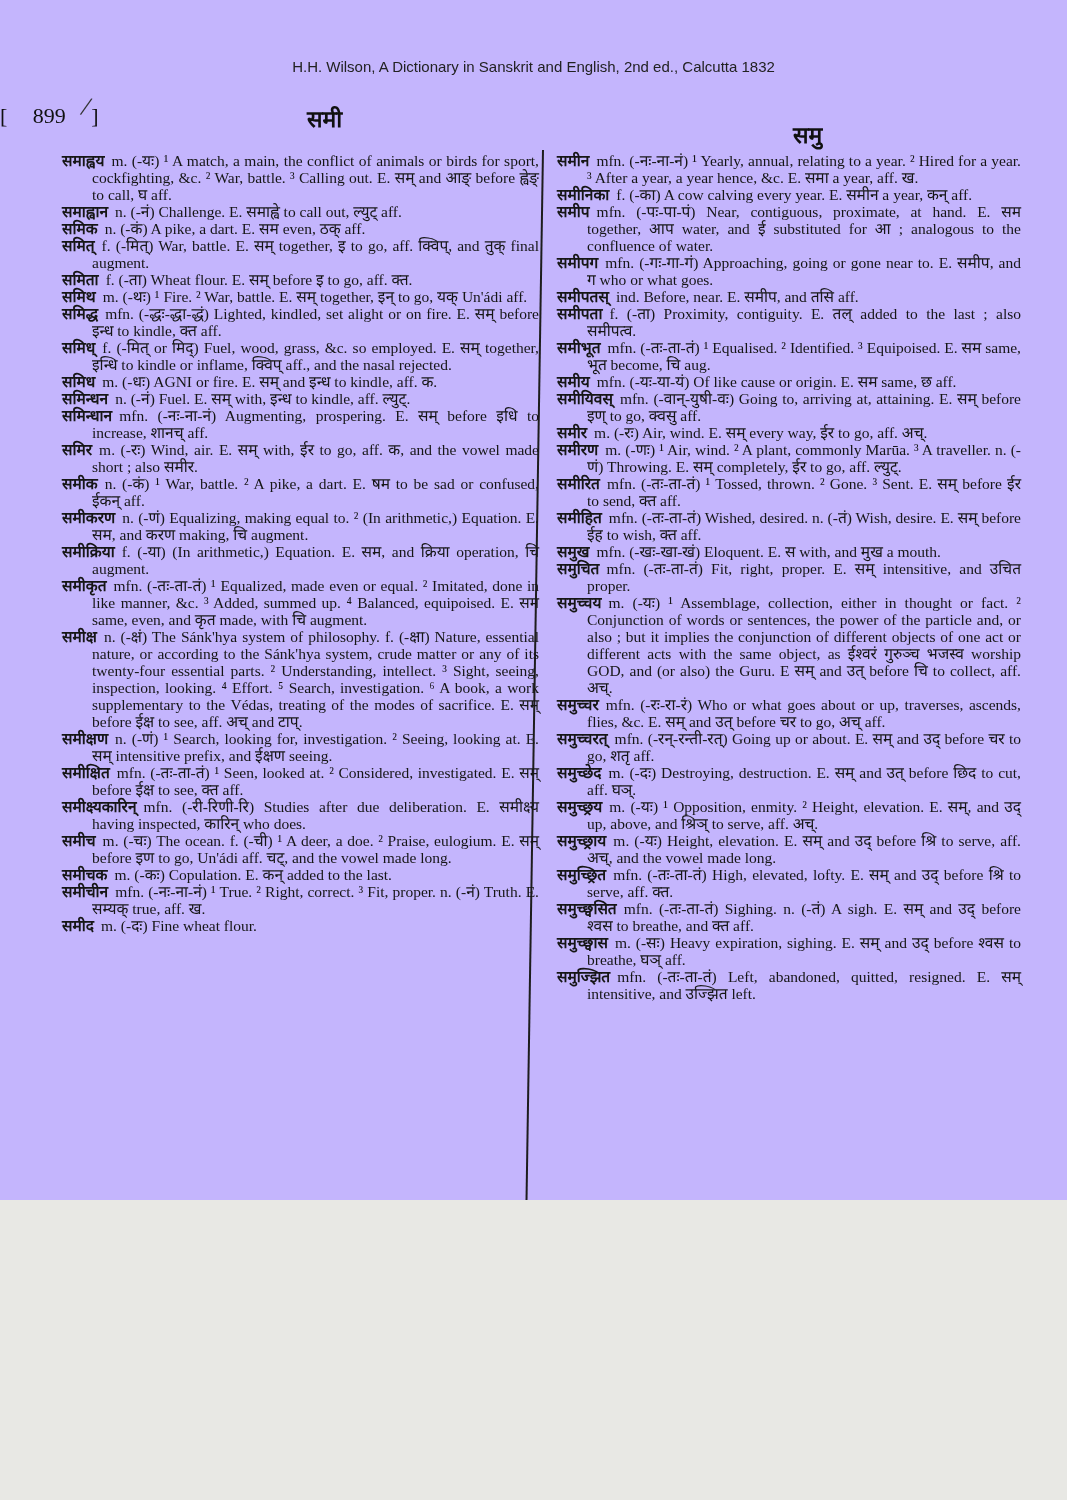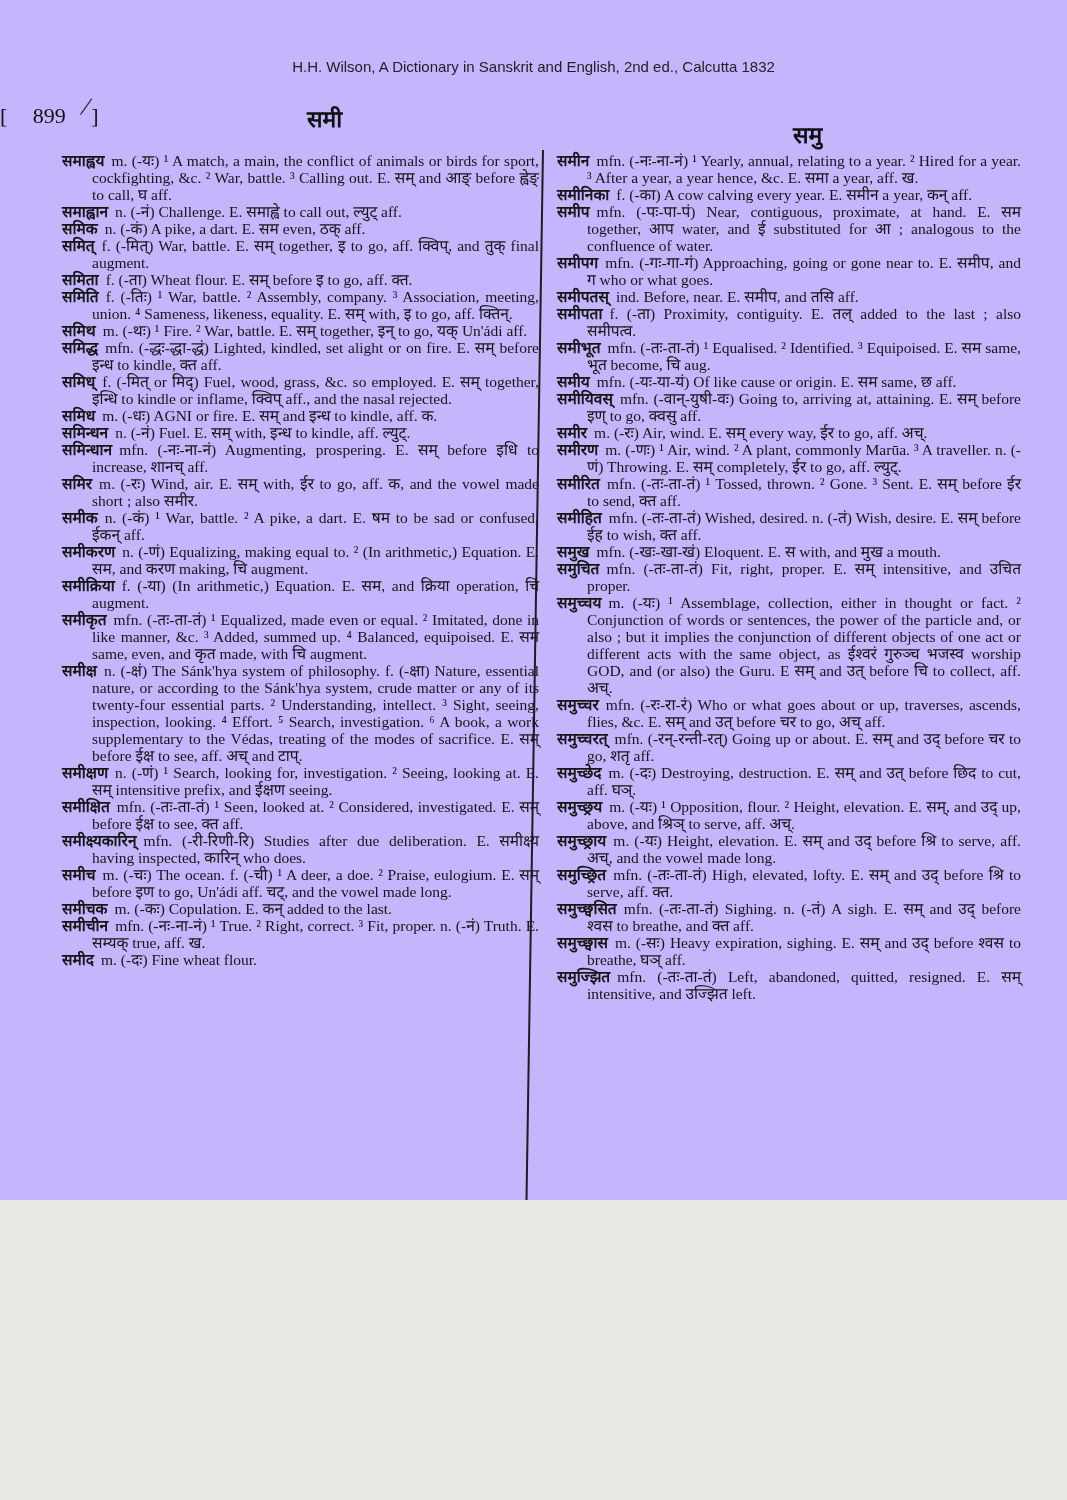--- a/index.html
+++ b/index.html
@@ -87,21 +87,20 @@
       <p class="entry"><b class="hw">समाह्वय</b><span>m. (-यः) ¹ A match, a main, the conflict of animals or birds for sport, cockfighting, &amp;c. ² War, battle. ³ Calling out. E. सम् and आङ् before ह्वेङ् to call, घ aff.</span></p>
 
       <p class="entry"><b class="hw">समाह्वान</b><span>n. (-नं) Challenge. E. समाह्वे to call out, ल्युट् aff.</span></p>
 
       <p class="entry"><b class="hw">समिक</b><span>n. (-कं) A pike, a dart. E. सम even, ठक् aff.</span></p>
 
       <p class="entry"><b class="hw">समित्</b><span>f. (-मित्) War, battle. E. सम् together, इ to go, aff. क्विप्, and तुक् final augment.</span></p>
 
       <p class="entry"><b class="hw">समिता</b><span>f. (-ता) Wheat flour. E. सम् before इ to go, aff. क्त.</span></p>
 
-      <p class="entry"><b class="hw">समिति</b><span>f. (-तिः) ¹ War, battle. ² Assembly, company. ³ Association, meeting, union. ⁴ Sameness, likeness, equality. E. सम् with, इ to go, aff. क्तिन्.</span></p>
 
       <p class="entry"><b class="hw">समिथ</b><span>m. (-थः) ¹ Fire. ² War, battle. E. सम् together, इन् to go, यक् Un'ádi aff.</span></p>
 
       <p class="entry"><b class="hw">समिद्ध</b><span>mfn. (-द्धः-द्धा-द्धं) Lighted, kindled, set alight or on fire. E. सम् before इन्ध to kindle, क्त aff.</span></p>
 
       <p class="entry"><b class="hw">समिध्</b><span>f. (-मित् or मिद्) Fuel, wood, grass, &amp;c. so employed. E. सम् together, इन्धि to kindle or inflame, क्विप् aff., and the nasal rejected.</span></p>
 
       <p class="entry"><b class="hw">समिध</b><span>m. (-धः) AGNI or fire. E. सम् and इन्ध to kindle, aff. क.</span></p>
 
       <p class="entry"><b class="hw">समिन्धन</b><span>n. (-नं) Fuel. E. सम् with, इन्ध to kindle, aff. ल्युट्.</span></p>
@@ -168,21 +167,21 @@
       <p class="entry"><b class="hw">समुचित</b><span>mfn. (-तः-ता-तं) Fit, right, proper. E. सम् intensitive, and उचित proper.</span></p>
 
       <p class="entry"><b class="hw">समुच्चय</b><span>m. (-यः) ¹ Assemblage, collection, either in thought or fact. ² Conjunction of words or sentences, the power of the particle and, or also ; but it implies the conjunction of different objects of one act or different acts with the same object, as ईश्वरं गुरुञ्च भजस्व worship GOD, and (or also) the Guru. E सम् and उत् before चि to collect, aff. अच्.</span></p>
 
       <p class="entry"><b class="hw">समुच्चर</b><span>mfn. (-रः-रा-रं) Who or what goes about or up, traverses, ascends, flies, &amp;c. E. सम् and उत् before चर to go, अच् aff.</span></p>
 
       <p class="entry"><b class="hw">समुच्चरत्</b><span>mfn. (-रन्-रन्ती-रत्) Going up or about. E. सम् and उद् before चर to go, शतृ aff.</span></p>
 
       <p class="entry"><b class="hw">समुच्छेद</b><span>m. (-दः) Destroying, destruction. E. सम् and उत् before छिद to cut, aff. घञ्.</span></p>
 
-      <p class="entry"><b class="hw">समुच्छ्रय</b><span>m. (-यः) ¹ Opposition, flour. ² Height, elevation. E. सम्, and उद् up, above, and श्रिञ् to serve, aff. अच्.</span></p>
+      <p class="entry"><b class="hw">समुच्छ्रय</b><span>m. (-यः) ¹ Opposition, enmity. ² Height, elevation. E. सम्, and उद् up, above, and श्रिञ् to serve, aff. अच्.</span></p>
 
       <p class="entry"><b class="hw">समुच्छ्राय</b><span>m. (-यः) Height, elevation. E. सम् and उद् before श्रि to serve, aff. अच्, and the vowel made long.</span></p>
 
       <p class="entry"><b class="hw">समुच्छ्रित</b><span>mfn. (-तः-ता-तं) High, elevated, lofty. E. सम् and उद् before श्रि to serve, aff. क्त.</span></p>
 
       <p class="entry"><b class="hw">समुच्छ्वसित</b><span>mfn. (-तः-ता-तं) Sighing. n. (-तं) A sigh. E. सम् and उद् before श्वस to breathe, and क्त aff.</span></p>
 
       <p class="entry"><b class="hw">समुच्छ्वास</b><span>m. (-सः) Heavy expiration, sighing. E. सम् and उद् before श्वस to breathe, घञ् aff.</span></p>
 
       <p class="entry"><b class="hw">समुज्झित</b><span>mfn. (-तः-ता-तं) Left, abandoned, quitted, resigned. E. सम् intensitive, and उज्झित left.</span></p>

